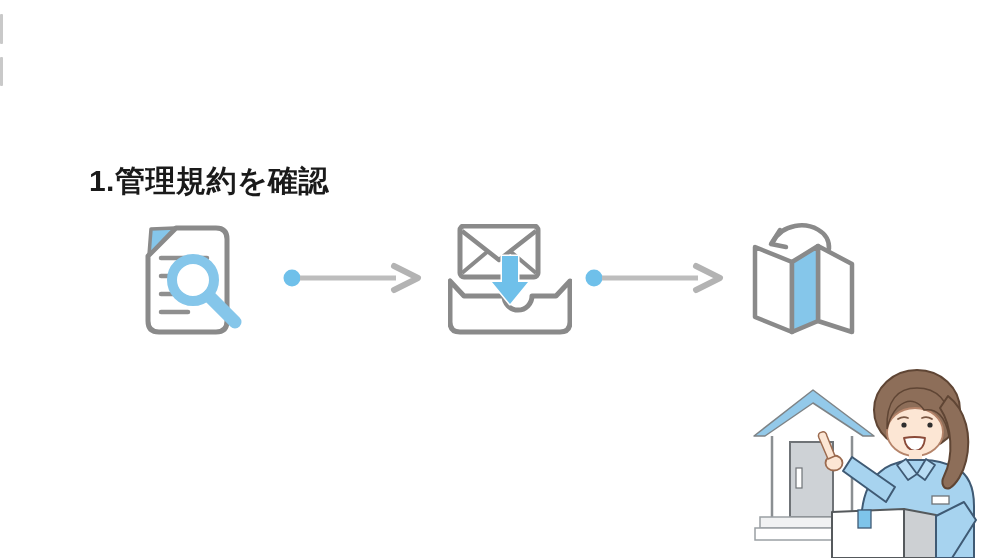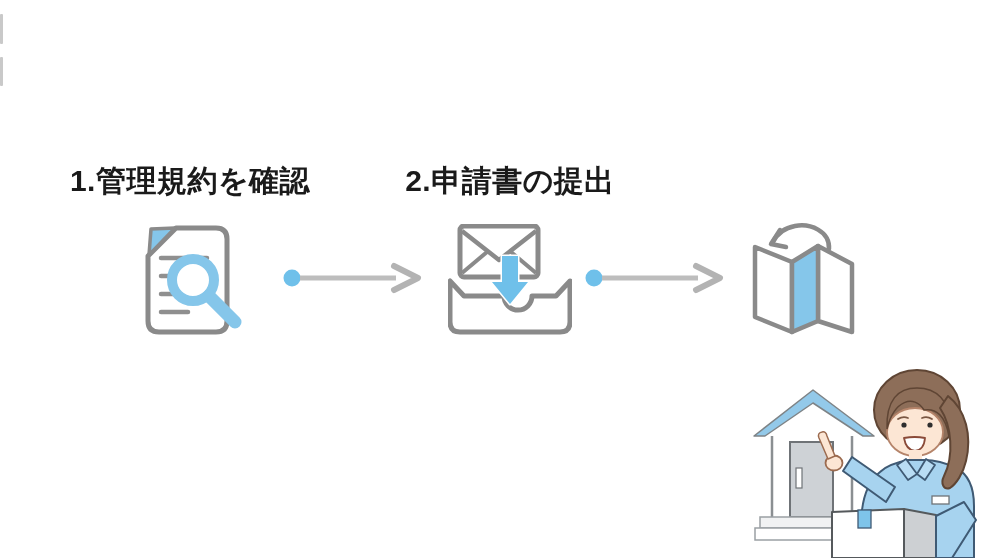--- a/index.html
+++ b/index.html
@@ -2,35 +2,34 @@
 <html><head>
 <meta charset="utf-8">
 <style>
   html,body{margin:0;padding:0;background:#ffffff;}
   .canvas{
     position:relative;width:1000px;height:558px;background:#ffffff;overflow:hidden;
     font-family:"Liberation Sans","DejaVu Sans",sans-serif;
   }
   .step-label{
     position:absolute;top:161px;transform:translateX(-50%);
-    font-size:30px;font-weight:700;color:#1a1a1a;white-space:nowrap;letter-spacing:.5px;
+    font-size:30px;font-weight:700;color:#1a1a1a;white-space:nowrap;letter-spacing:.5px;margin-left:19px;
   }
   .abs{position:absolute;}
   .edge-artifact{position:absolute;left:0;width:3px;background:#c9c9c9;border-radius:1px;}
 </style>
 </head>
 <body>
 
 <div class="canvas">
 
   <div class="edge-artifact" style="top:14px;height:30px;"></div>
   <div class="edge-artifact" style="top:57px;height:29px;"></div>
 
   <div class="step-label" style="left:190px;">1.管理規約を確認</div>
-  <div class="step-label" style="left:510px;">2.申請書の提出</div>
 
   <svg class="abs" style="left:138px;top:224px;" width="115" height="115" viewBox="0 0 115 115">
     <path d="M38,4 H78 Q89,4 89,15 V97 Q89,108 78,108 H21 Q10,108 10,97 V32 Z" fill="#ffffff" stroke="#8a8a8a" stroke-width="5" stroke-linejoin="round"></path>
     <polygon points="11,31 37,4 13,5" fill="#85c6ea" stroke="#8a8a8a" stroke-width="3.5" stroke-linejoin="round"></polygon>
     <g stroke="#8f8f8f" stroke-width="4.5" stroke-linecap="round">
       <line x1="23" y1="34" x2="69" y2="34"></line>
       <line x1="23" y1="52" x2="66" y2="52"></line>
       <line x1="23" y1="70" x2="66" y2="70"></line>
       <line x1="23" y1="88" x2="50" y2="88"></line>
     </g>

